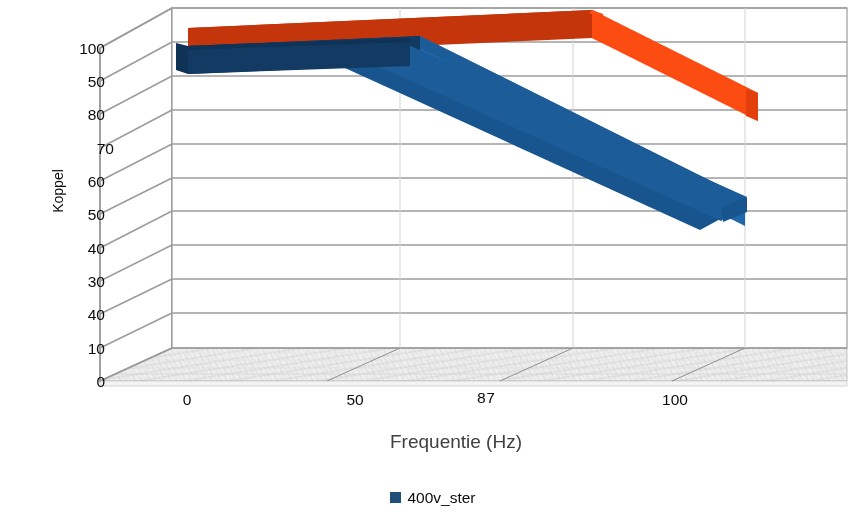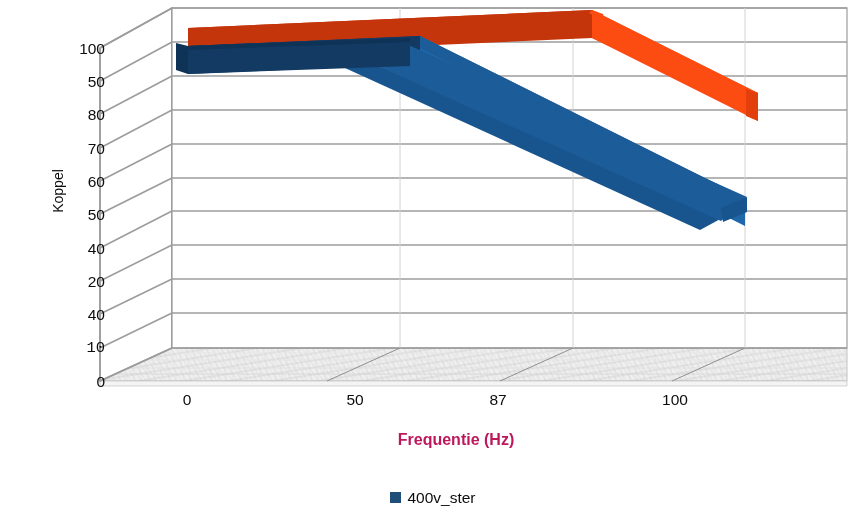--- a/index.html
+++ b/index.html
@@ -46,23 +46,22 @@
     text-align:center;
     transform:rotate(-90deg);
     transform-origin:center center;
     white-space:nowrap;
   }
   #x-axis-title {
     position:absolute;
     left:306px; top:431px;
     width:300px;
     text-align:center;
-    font-size:16px;
-    color:#be185d;
-    font-weight:bold;
+    font-size:19px;
+    color:#404040;
   }
 
   
   #legend {
     position:absolute;
     left:0; top:490px;
     width:866px;
     display:flex;
     justify-content:center;
     align-items:center;
@@ -189,33 +188,33 @@
 
       <polygon points="188,46 188,74 176,70 176,43" fill="#0F3257" stroke="none"></polygon>
 
       <polygon points="747,197 747,212 723,222 721,208" fill="#18558E" stroke="none"></polygon>
     </g>
   </svg>
 
   <div class="ytick" style="left:45px;  top:41px;">100</div>
   <div class="ytick" style="left:45px;  top:74px;">50</div>
   <div class="ytick" style="left:45px;  top:107px;">80</div>
-  <div class="ytick" style="left:45px;  top:141px;">70</div>
+  <div class="ytick" style="left:54px;  top:141px;">70</div>
   <div class="ytick" style="left:45px;  top:174px;">60</div>
   <div class="ytick" style="left:45px;  top:207px;">50</div>
   <div class="ytick" style="left:45px;  top:241px;">40</div>
-  <div class="ytick" style="left:45px;  top:274px;">20</div>
+  <div class="ytick" style="left:45px;  top:274px;">30</div>
   <div class="ytick" style="left:45px;  top:307px;">40</div>
-  <div class="ytick" style="left:45px;  top:341px;font-family:Liberation Mono, monospace;">10</div>
+  <div class="ytick" style="left:45px;  top:341px;">10</div>
   <div class="ytick" style="left:45px;  top:374px;">0</div>
 
   <div class="xtick" style="left:157px; top:392px;">0</div>
   <div class="xtick" style="left:325px; top:392px;">50</div>
   <div class="xtick ghost" style="left:382px; top:394px;"></div>
-  <div class="xtick" style="left:468px; top:392px;">87</div>
+  <div class="xtick" style="left:456px; top:392px;font-family:Liberation Mono, monospace;">87</div>
   <div class="xtick" style="left:645px; top:392px;">100</div>
 
   <div id="y-axis-title">Koppel</div>
   <div id="x-axis-title">Frequentie (Hz)</div>
 
   <div id="legend">
     <div class="legend-item">
       <span class="legend-swatch" style="background:#1F4E79;"></span>
       <span class="legend-label">400v_ster</span>
     </div>

